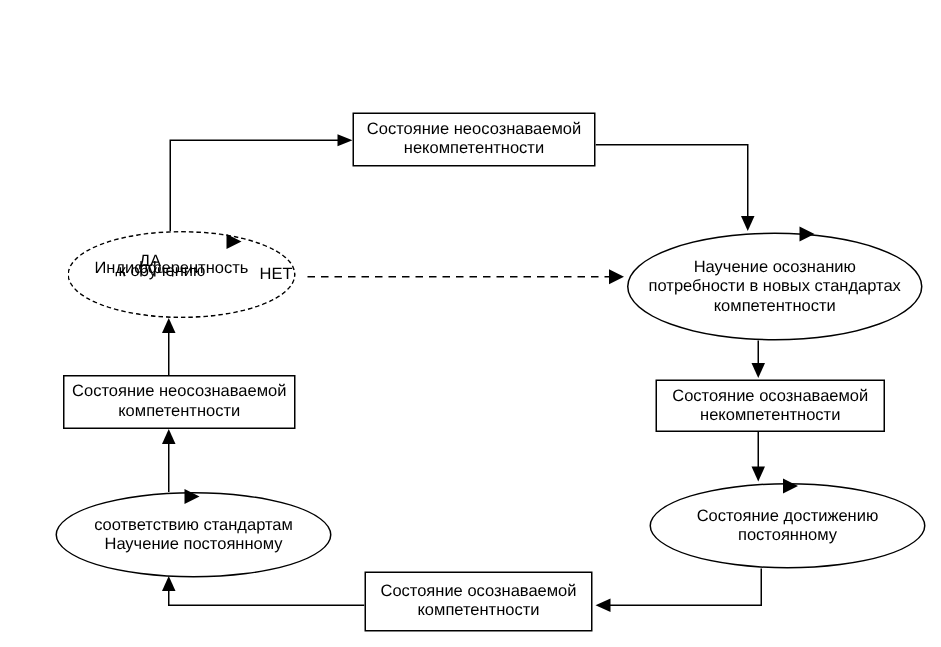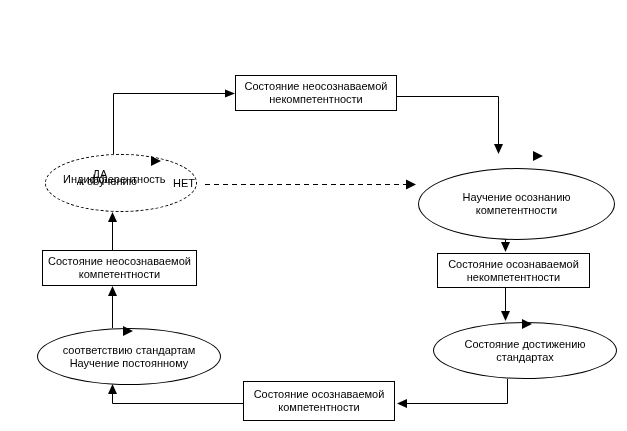--- a/index.html
+++ b/index.html
@@ -95,33 +95,34 @@
     <span>некомпетентности</span>
   </div>
 
   <div class="node ellipse-dashed" style="left:45px;top:154px;width:152px;height:58px">
     <div class="floating-label" style="left:40px;top:13px;width:28px">ДА</div>
     <div class="floating-label" style="left:17px;top:18px;width:98px">Индифферентность</div>
     <div class="floating-label" style="left:124px;top:22px;width:28px">НЕТ</div>
     <div class="floating-label" style="left:28px;top:20px;width:68px">к обучению</div>
   </div>
 
-  <div class="node ellipse" style="left:418px;top:168px;width:197px;height:72px">
+  <div class="node ellipse" style="left:418px;top:155px;width:197px;height:72px">
     <span>Научение осознанию</span>
+    <span>потребности в новых стандартах</span>
     <span>компетентности</span>
   </div>
 
   <div class="node box" style="left:437px;top:253px;width:153px;height:35px">
     <span>Состояние осознаваемой</span>
     <span>некомпетентности</span>
   </div>
 
   <div class="node ellipse" style="left:433px;top:322px;width:184px;height:57px">
     <span>Состояние достижению</span>
-    <span>стандартах</span>
+    <span>постоянному</span>
   </div>
 
   <div class="node box" style="left:243px;top:381px;width:152px;height:40px">
     <span>Состояние осознаваемой</span>
     <span>компетентности</span>
   </div>
 
   <div class="node ellipse" style="left:37px;top:328px;width:184px;height:57px">
     <span>соответствию стандартам</span>
     <span>Научение постоянному</span>

